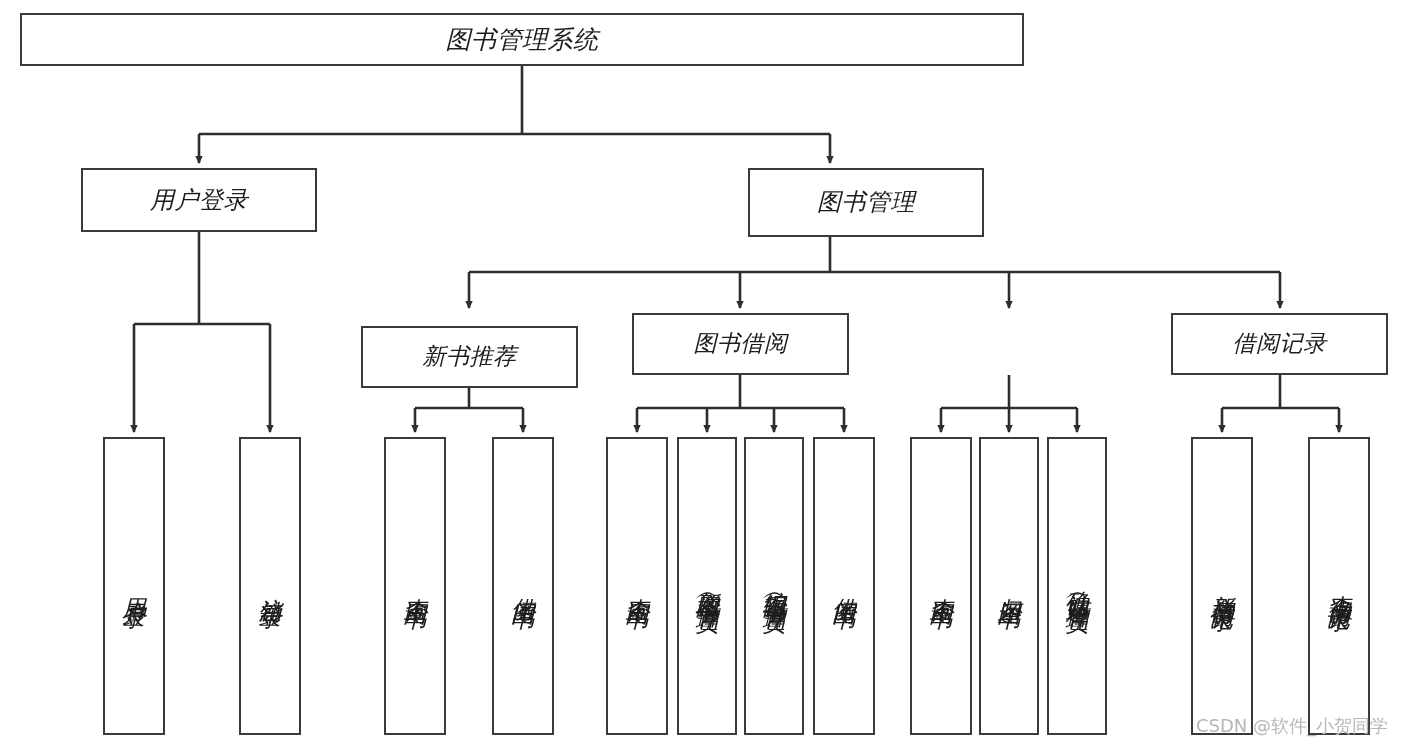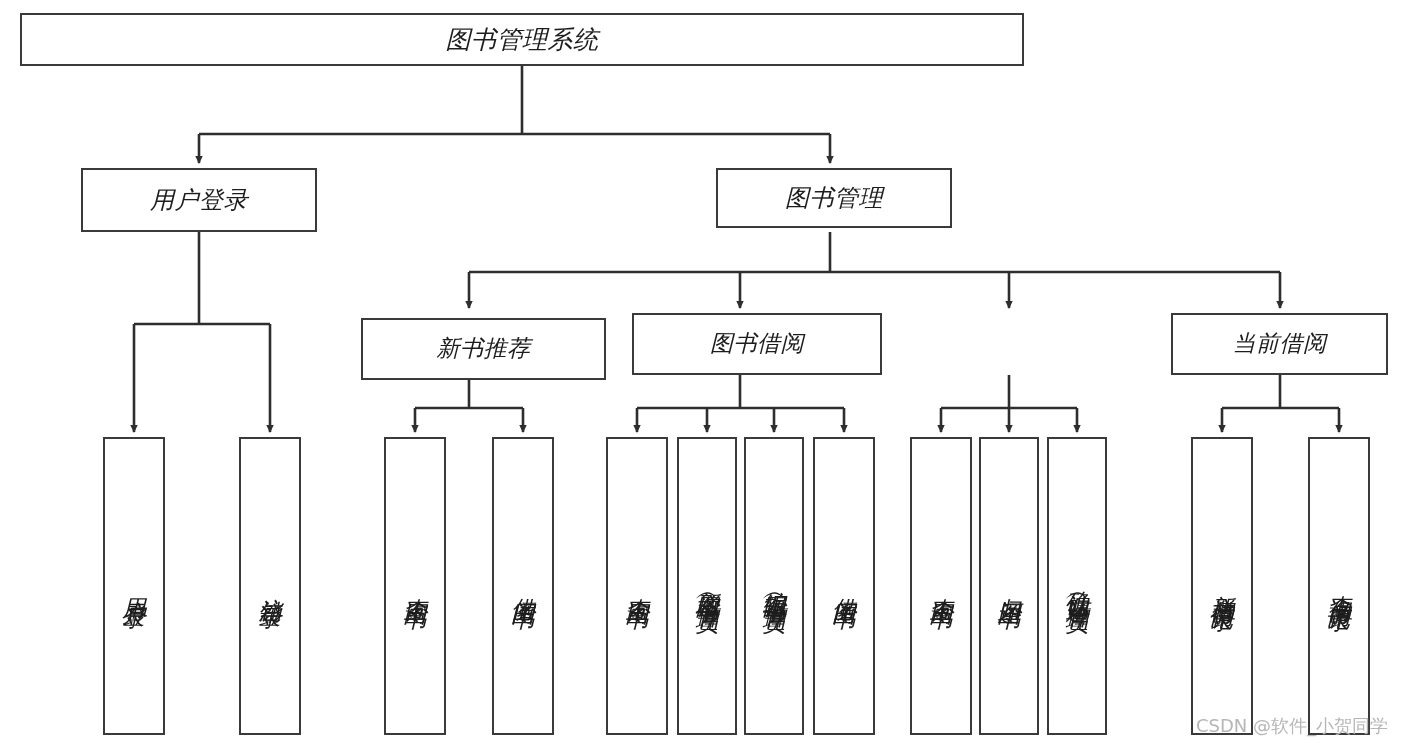--- a/index.html
+++ b/index.html
@@ -133,32 +133,32 @@
     </g>
   </svg>
 
   <div class="node node-root" style="left:20px; top:13px; width:1004px; height:53px;">
     <span class="label">图书管理系统</span>
   </div>
 
   <div class="node node-l2" style="left:81px; top:168px; width:236px; height:64px;">
     <span class="label">用户登录</span>
   </div>
-  <div class="node node-l2" style="left:716px; top:168px; width:236px; height:60px;">
+  <div class="node node-l2" style="left:748px; top:168px; width:236px; height:69px;">
     <span class="label">图书管理</span>
   </div>
 
-  <div class="node node-l3" style="left:361px; top:318px; width:245px; height:62px;">
+  <div class="node node-l3" style="left:361px; top:326px; width:217px; height:62px;">
     <span class="label">新书推荐</span>
   </div>
-  <div class="node node-l3" style="left:632px; top:313px; width:250px; height:62px;">
+  <div class="node node-l3" style="left:632px; top:313px; width:217px; height:62px;">
     <span class="label">图书借阅</span>
   </div>
   <div class="node node-l3" style="left:1171px; top:313px; width:217px; height:62px;">
-    <span class="label">当前借阅</span>
+    <span class="label">借阅记录</span>
   </div>
 
   <div class="node node-leaf" style="left:103px; top:437px; width:62px; height:298px;">
     <span class="label">用户登录</span>
   </div>
   <div class="node node-leaf" style="left:239px; top:437px; width:62px; height:298px;">
     <span class="label">注销登录</span>
   </div>
 
   <div class="node node-leaf" style="left:384px; top:437px; width:62px; height:298px;">

